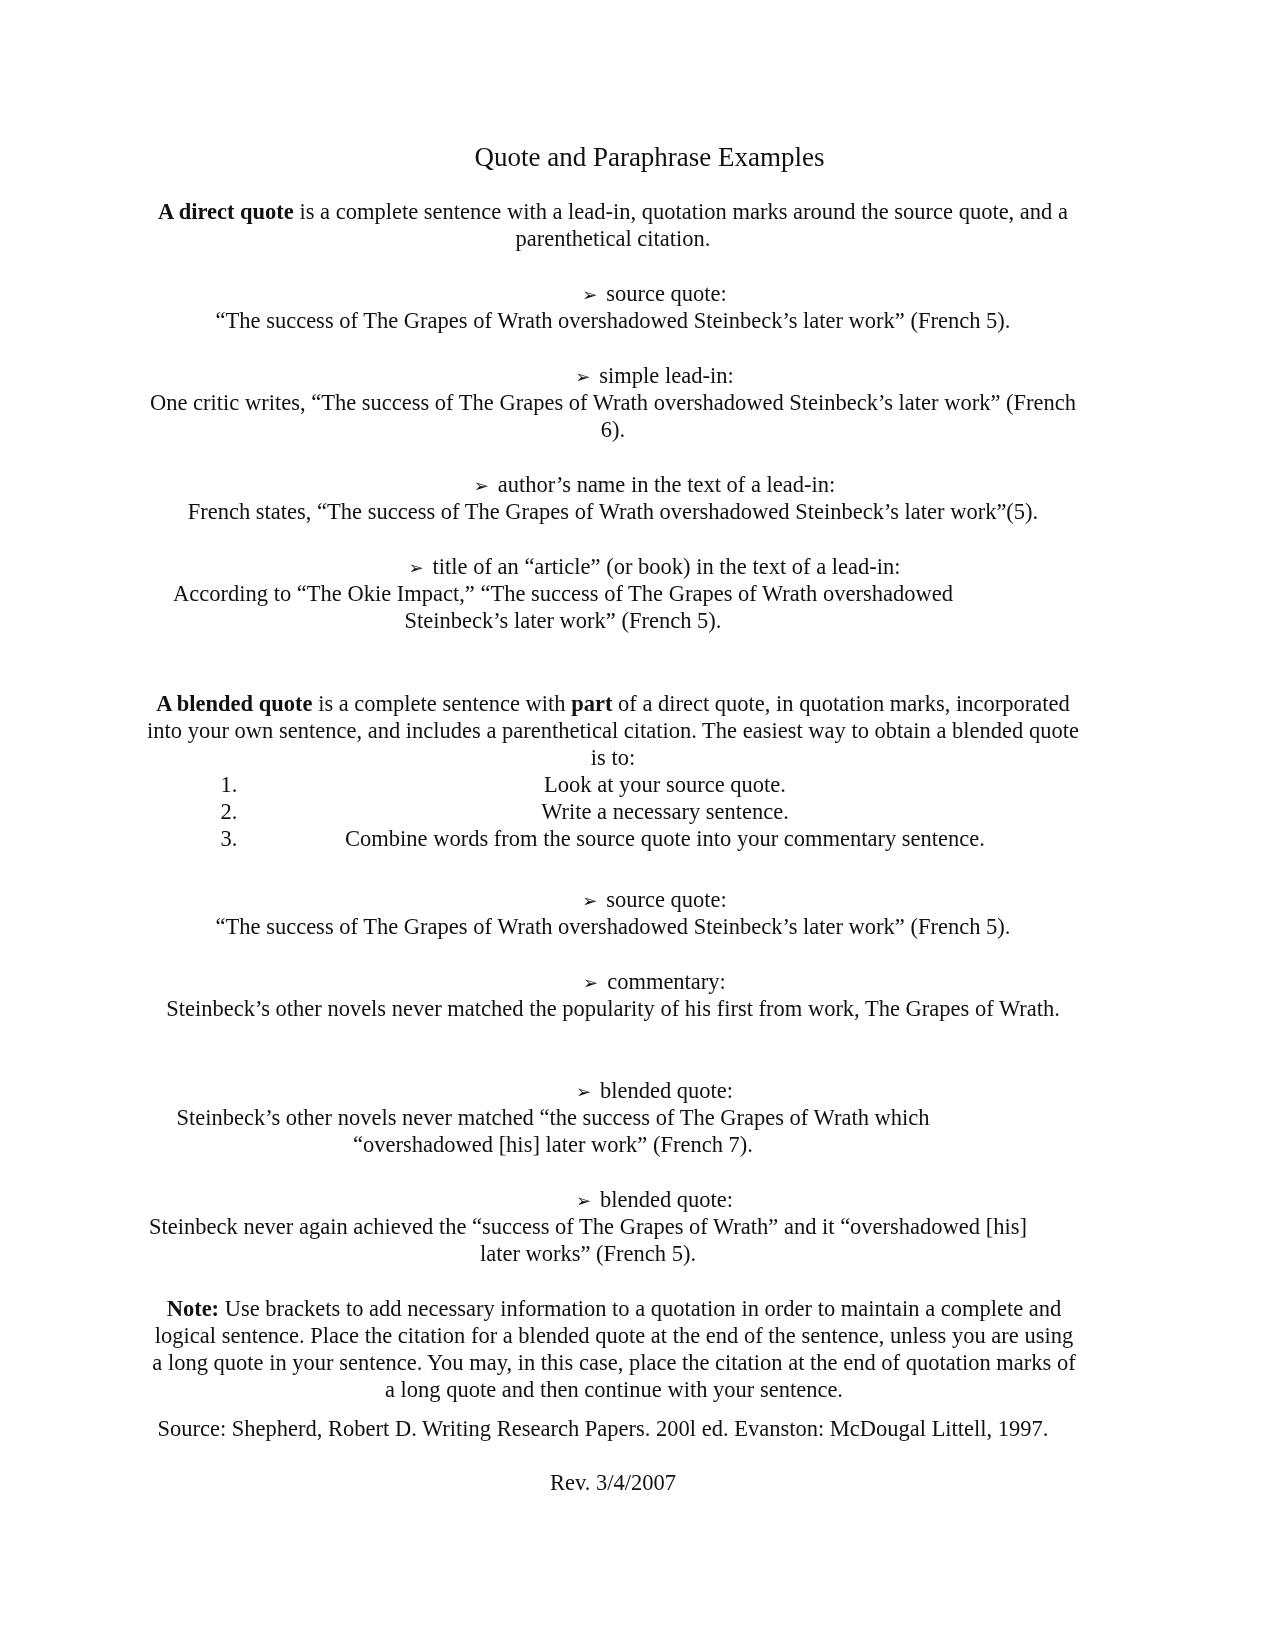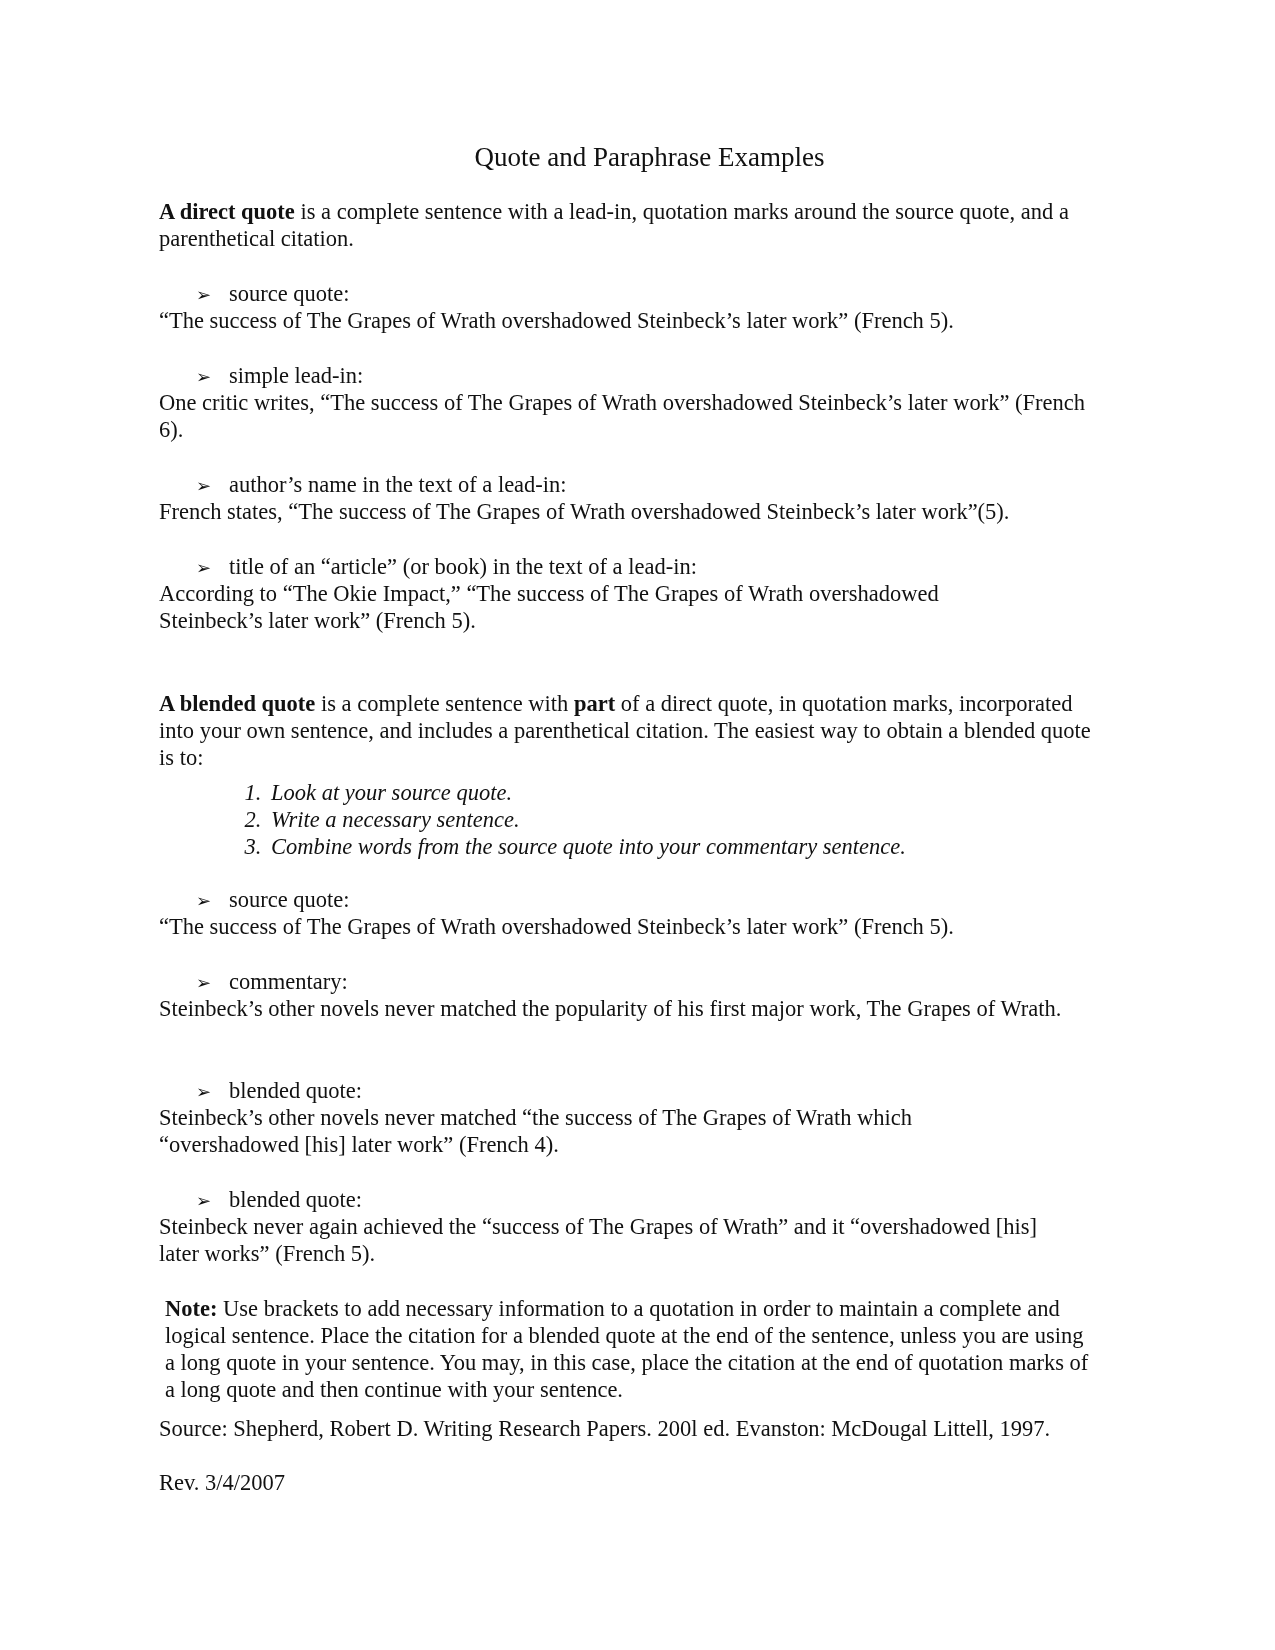--- a/index.html
+++ b/index.html
@@ -1,23 +1,23 @@
 <!DOCTYPE html>
 <html><head>
   <meta charset="utf-8">
   <style>
     html, body { margin: 0; padding: 0; background: #ffffff; }
     body { width: 1275px; height: 1650px; position: relative; overflow: hidden;
       font-family: "Liberation Serif", "DejaVu Serif", serif; color: #111; font-size: 22.5px; line-height: 27px; }
     .page { position: absolute; left: 143px; top: 0; width: 940px; }
     .title { position: absolute; left: 12px; width: 1275px; top: 144px; text-align: center; font-size: 27px; }
-    .blk { position: absolute; left: 16px; width: 940px; }
+    .blk { position: absolute; left: 0; width: 940px; text-align: center; }
     .bullet { padding-left: 37px; }
     .arrow { display: inline-block; width: 33px; font-size: 18px; }
-    ol { margin: 8px; padding-left: 100px; font-style: italic; }
+    ol { margin: 0; padding-left: 100px; }
     ol li { padding-left: 4px; }
     b { font-weight: bold; }
   </style>
 </head>
 <body>
 
 <div class="title">Quote and Paraphrase Examples</div>
 
 <div class="page">
   <div class="blk" style="top:198px"><b>A direct quote</b><span> is a complete sentence with a lead-in, quotation marks around the source quote, and a parenthetical citation.</span></div>
@@ -39,24 +39,24 @@
       <li>Look at your source quote.</li>
       <li>Write a necessary sentence.</li>
       <li>Combine words from the source quote into your commentary sentence.</li>
     </ol>
   </div>
 
   <div class="blk bullet" style="top:886px"><span class="arrow">➢</span><span>source quote:</span></div>
   <div class="blk" style="top:913px">“The success of The Grapes of Wrath overshadowed Steinbeck’s later work” (French 5).</div>
 
   <div class="blk bullet" style="top:968px"><span class="arrow">➢</span><span>commentary:</span></div>
-  <div class="blk" style="top:995px">Steinbeck’s other novels never matched the popularity of his first major work, The Grapes of Wrath.</div>
+  <div class="blk" style="top:995px">Steinbeck’s other novels never matched the popularity of his first from work, The Grapes of Wrath.</div>
 
   <div class="blk bullet" style="top:1077px"><span class="arrow">➢</span><span>blended quote:</span></div>
-  <div class="blk" style="top:1104px; width:820px"> Steinbeck’s other novels never matched “the success of The Grapes of Wrath which “overshadowed [his] later work” (French 4).</div>
+  <div class="blk" style="top:1104px; width:820px"> Steinbeck’s other novels never matched “the success of The Grapes of Wrath which “overshadowed [his] later work” (French 7).</div>
 
   <div class="blk bullet" style="top:1186px"><span class="arrow">➢</span><span>blended quote:</span></div>
   <div class="blk" style="top:1213px; width:890px">Steinbeck never again achieved the “success of The Grapes of Wrath” and it “overshadowed [his] later works” (French 5).</div>
 
   <div class="blk" style="top:1295px; padding-left:6px; width:930px"><b>Note:</b><span>  Use brackets to add necessary information to a quotation in order to maintain a complete and logical sentence. Place the citation for a blended quote at the end of the sentence, unless you are using a long quote in your sentence.  You may, in this case, place the citation at the end of quotation marks of a long quote and then continue with your sentence.</span></div>
 
   <div class="blk" style="top:1415px; width:920px">Source:   Shepherd, Robert D.  Writing Research Papers. 200l ed. Evanston: McDougal Littell, 1997.</div>
   <div class="blk" style="top:1469px">Rev. 3/4/2007</div>
 </div>
 

